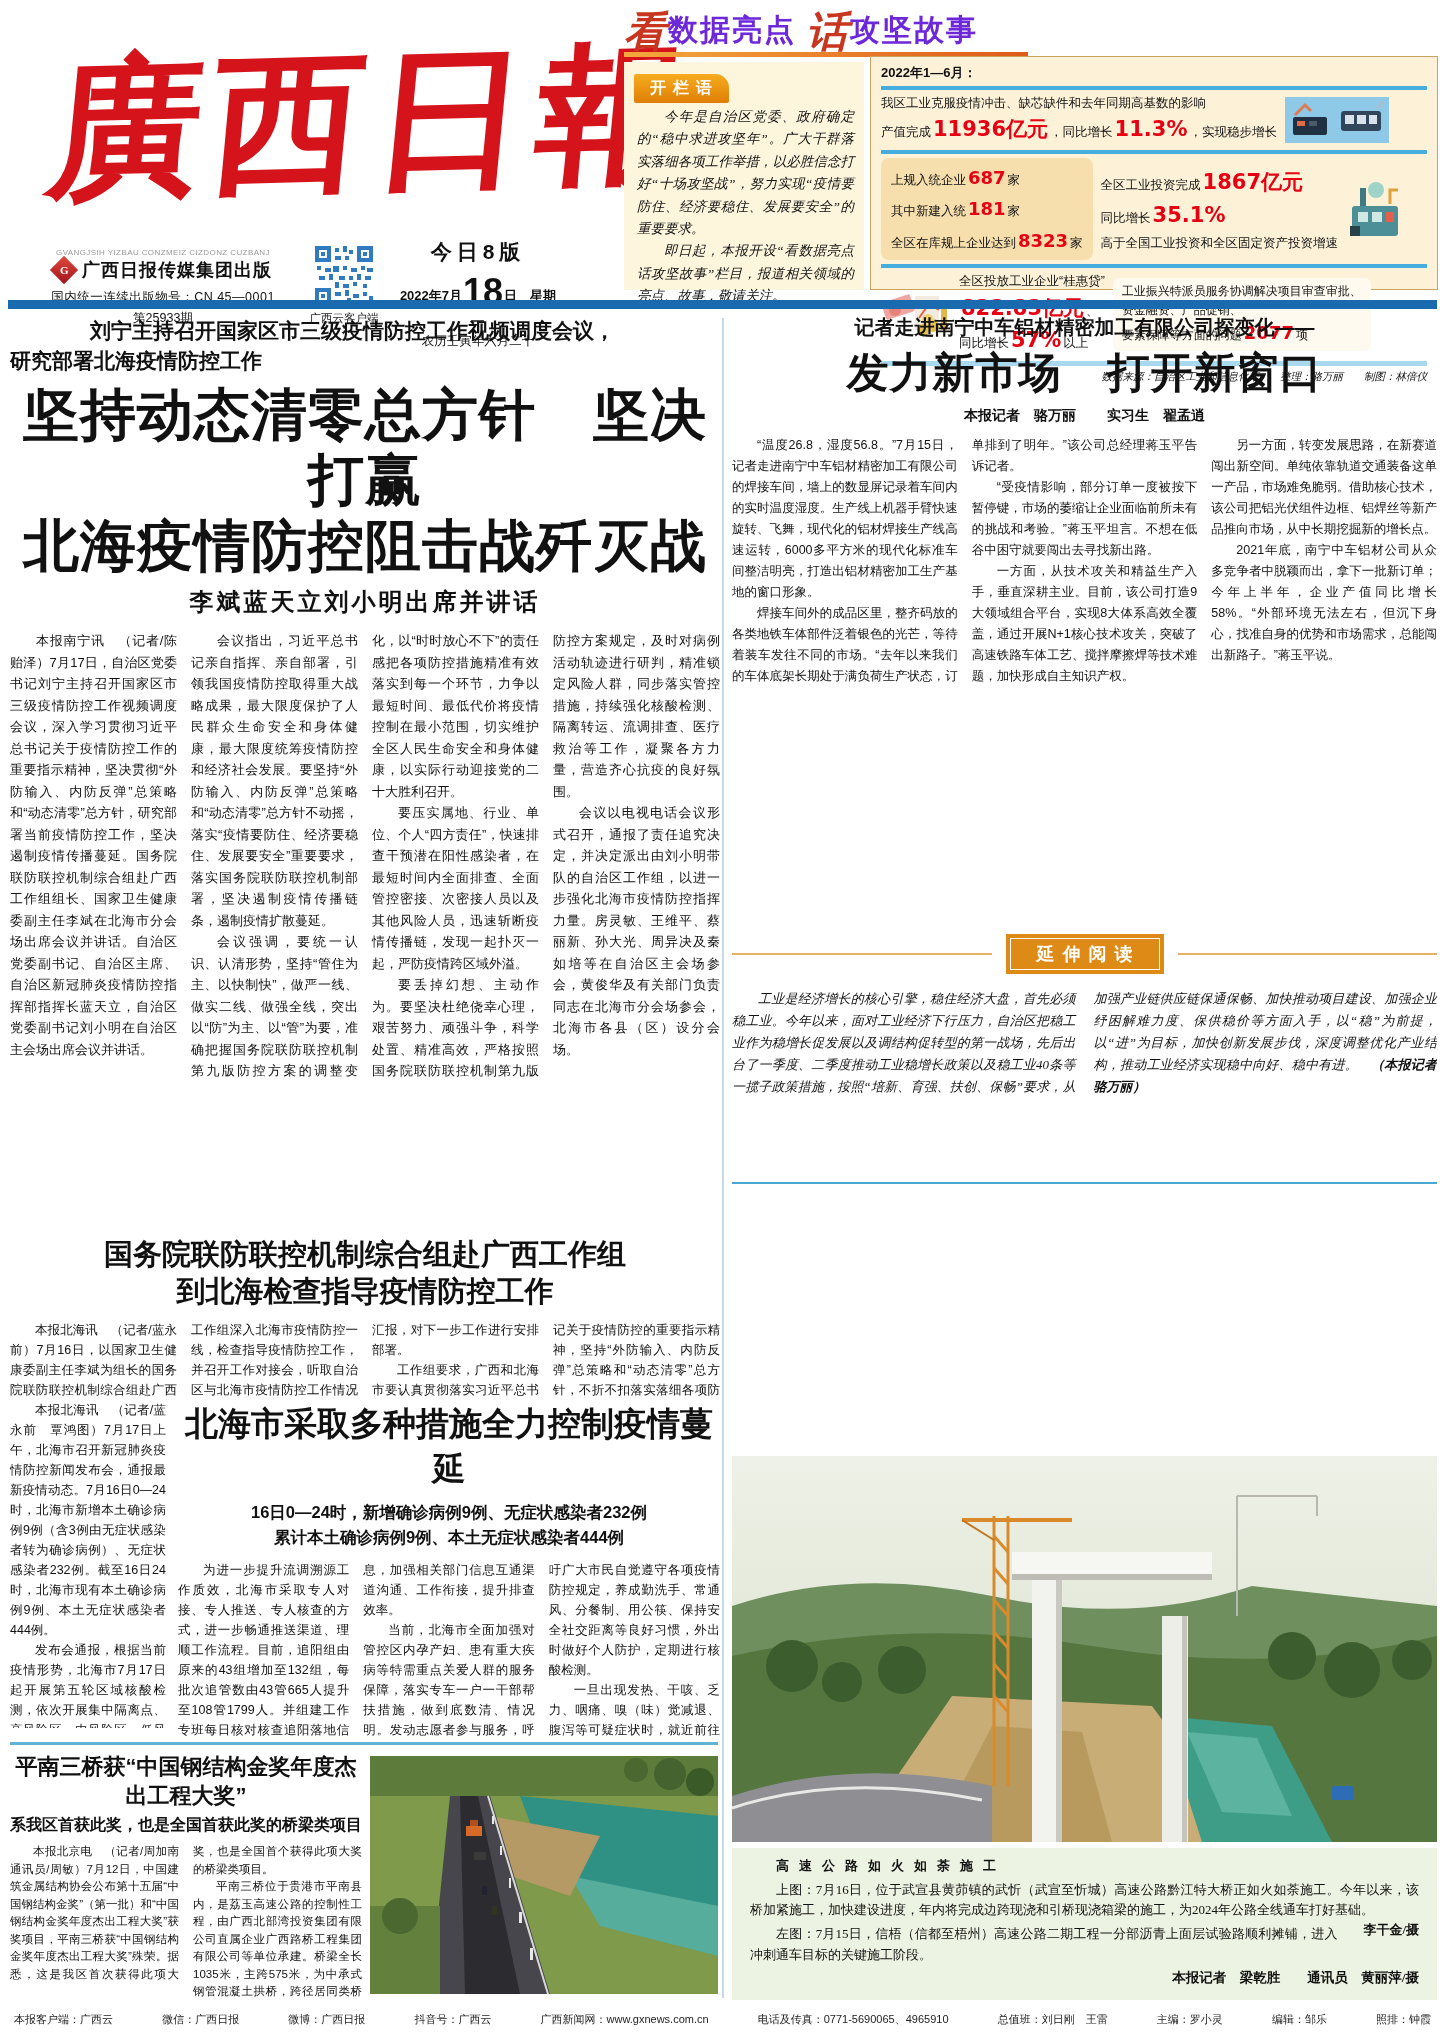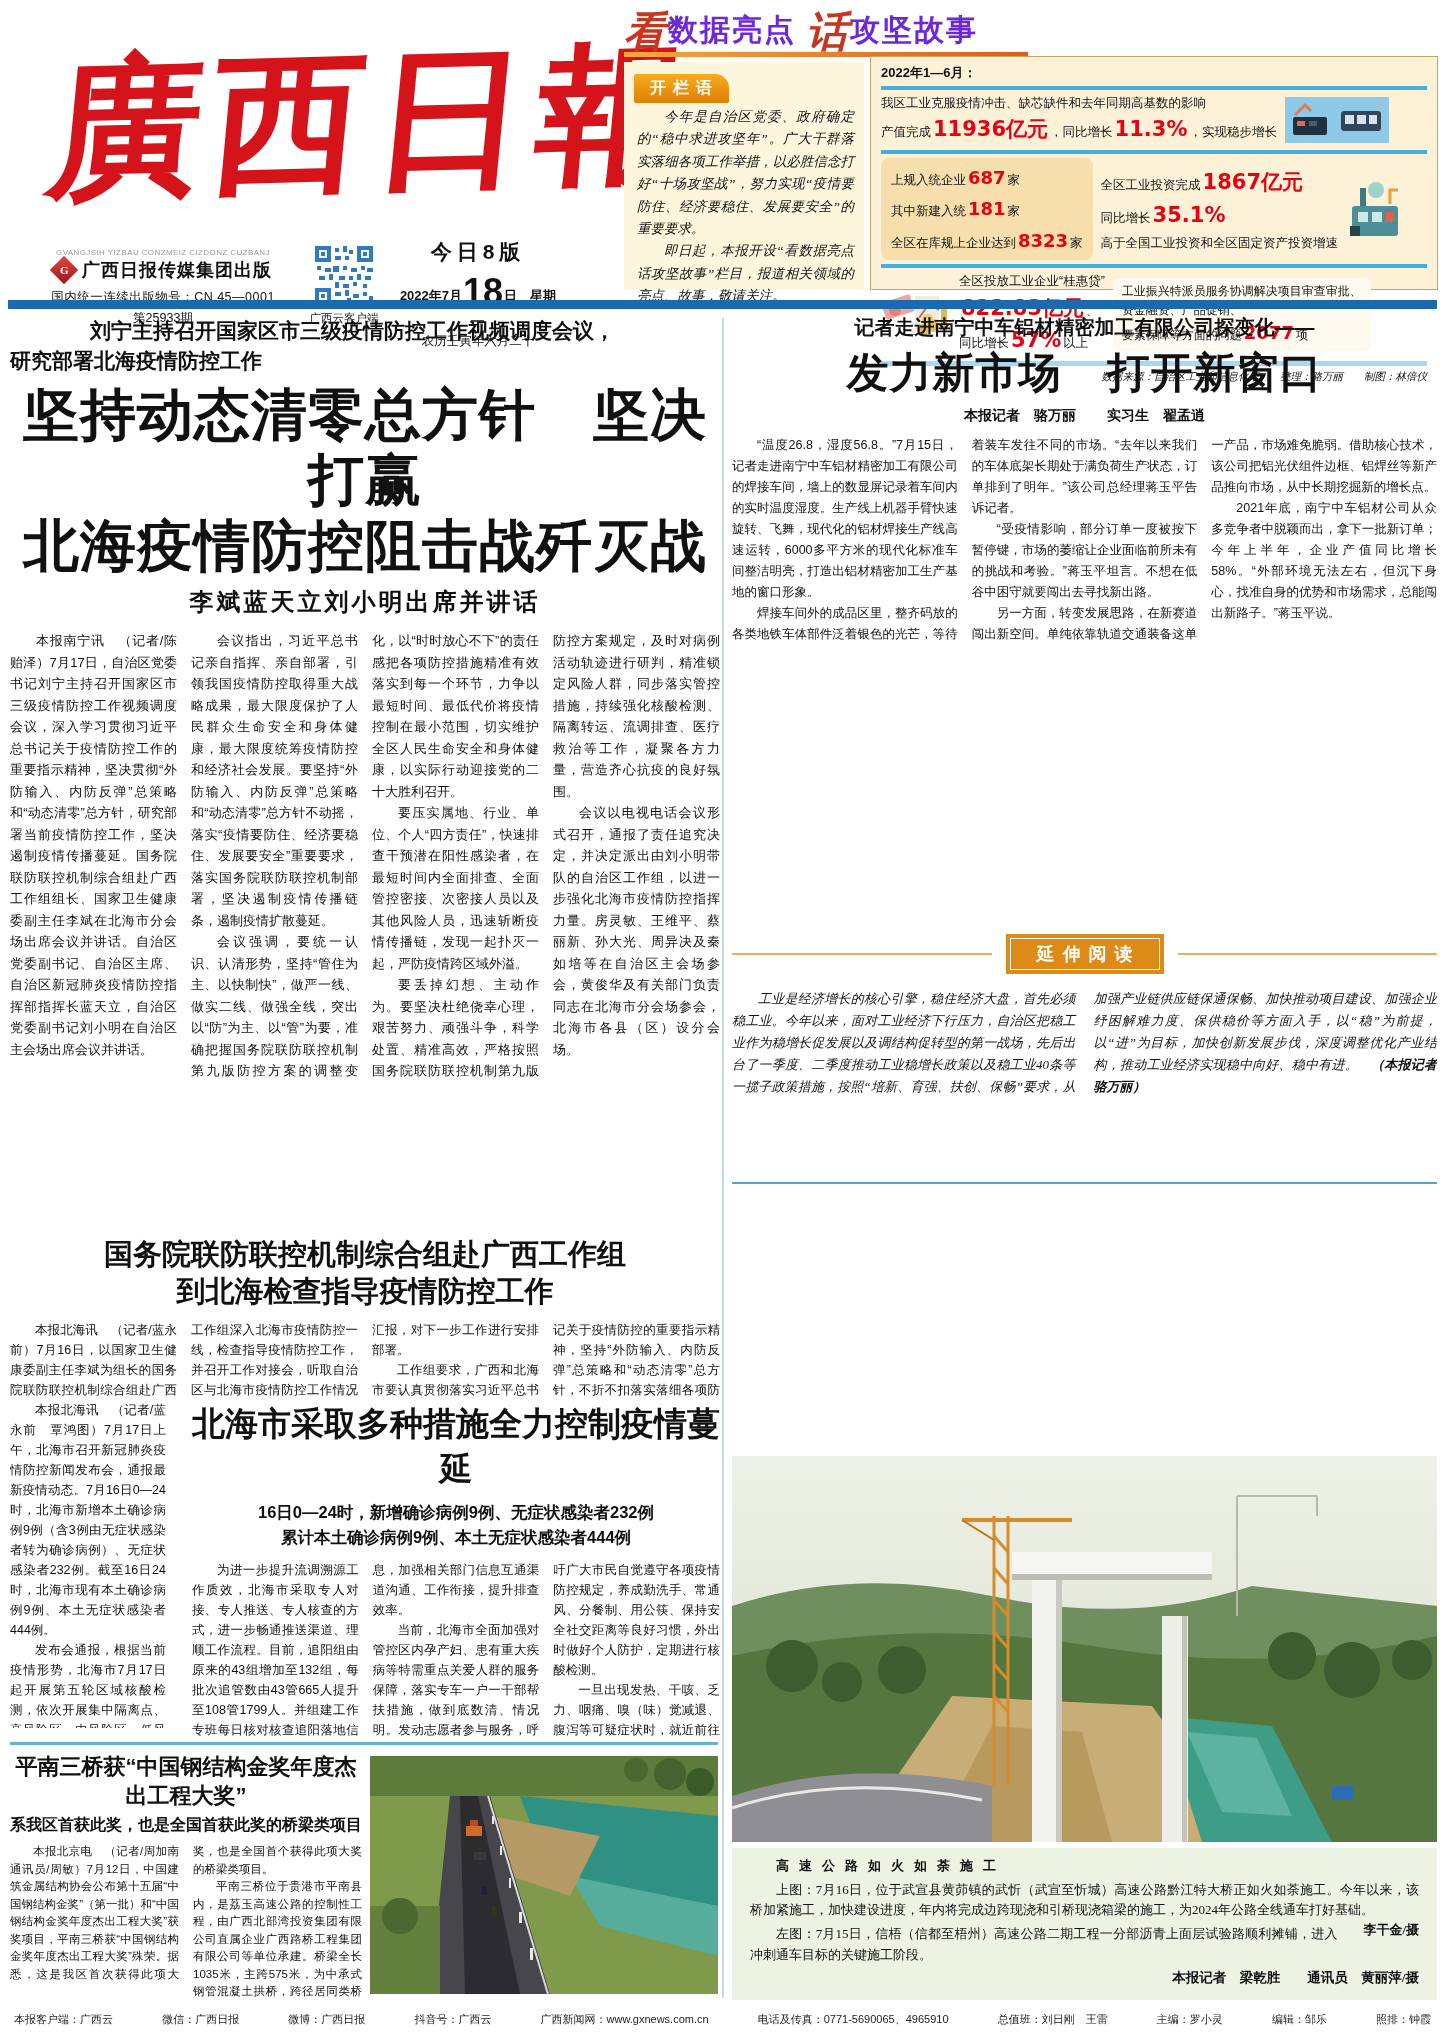--- a/index.html
+++ b/index.html
@@ -67,21 +67,21 @@
           font-family:"Liberation Sans",sans-serif;letter-spacing:1px;}
   .deck{font-size:24px;font-weight:700;text-align:center;margin-top:8px;letter-spacing:3px;}
   .bodycols{column-gap:14px;text-align:justify;overflow:hidden;}
   .bodycols p{margin:0;text-indent:2em;}
   .main-body{margin-top:12px;height:660px;column-count:4;font-size:13px;line-height:21.5px;}
   
   .inspect{position:absolute;left:10px;top:1236px;width:710px;}
   .inspect h2{margin:0;font-size:29px;font-weight:900;text-align:center;line-height:1.28;}
   .inspect-body{margin-top:10px;height:88px;column-count:4;font-size:12.5px;line-height:20px;}
   
-  .beihai{position:absolute;left:10px;top:1400px;width:710px;display:flex;gap:26px;}
+  .beihai{position:absolute;left:10px;top:1400px;width:710px;display:flex;gap:12px;}
   .bh-left{width:156px;height:328px;overflow:hidden;font-size:12.5px;line-height:20px;text-align:justify;}
   .bh-left p{margin:0;text-indent:2em;}
   .bh-main{flex:1;}
   .bh-h{font-size:33px;font-weight:900;text-align:center;margin:2px 0 8px;}
   .bh-sub{font-size:16.5px;font-weight:700;text-align:center;line-height:1.5;}
   .bh-body{margin-top:10px;height:196px;column-count:3;font-size:12.5px;line-height:20px;}
   
   .bridge{position:absolute;left:10px;top:1752px;width:352px;}
   .bridge-h{font-size:22px;font-weight:900;line-height:1.32;text-align:center;margin:0;}
   .bridge-sub{font-size:16px;font-weight:700;text-align:center;margin:5px 0 7px;}
@@ -377,20 +377,21 @@
       <span>发力新市场</span><span class="gap"></span><span>打开新窗口</span>
     </div>
     <div class="mk-byline">
       <span>本报记者　骆万丽</span>
         <span>实习生　翟孟逍</span>
     </div>
     <div class="mk-body bodycols">
       <p>“温度26.8，湿度56.8。”7月15日，记者走进南宁中车铝材精密加工有限公司的焊接车间，墙上的数显屏记录着车间内的实时温度湿度。生产线上机器手臂快速旋转、飞舞，现代化的铝材焊接生产线高速运转，6000多平方米的现代化标准车间整洁明亮，打造出铝材精密加工生产基地的窗口形象。</p>
       <p>焊接车间外的成品区里，整齐码放的各类地铁车体部件泛着银色的光芒，等待着装车发往不同的市场。“去年以来我们的车体底架长期处于满负荷生产状态，订单排到了明年。”该公司总经理蒋玉平告诉记者。</p>
       <p>“受疫情影响，部分订单一度被按下暂停键，市场的萎缩让企业面临前所未有的挑战和考验。”蒋玉平坦言。不想在低谷中困守就要闯出去寻找新出路。</p>
+      <p>一方面，从技术攻关和精益生产入手，垂直深耕主业。目前，该公司打造9大领域组合平台，实现8大体系高效全覆盖，通过开展N+1核心技术攻关，突破了高速铁路车体工艺、搅拌摩擦焊等技术难题，加快形成自主知识产权。</p>
       <p>另一方面，转变发展思路，在新赛道闯出新空间。单纯依靠轨道交通装备这单一产品，市场难免脆弱。借助核心技术，该公司把铝光伏组件边框、铝焊丝等新产品推向市场，从中长期挖掘新的增长点。</p>
       <p>2021年底，南宁中车铝材公司从众多竞争者中脱颖而出，拿下一批新订单；今年上半年，企业产值同比增长58%。“外部环境无法左右，但沉下身心，找准自身的优势和市场需求，总能闯出新路子。”蒋玉平说。</p>
     </div>
   </div>
 
   <div class="extended">
     <div class="ext-head">
       <div class="ext-line"></div>
       <div class="ext-badge">
           <span>延伸阅读</span>

